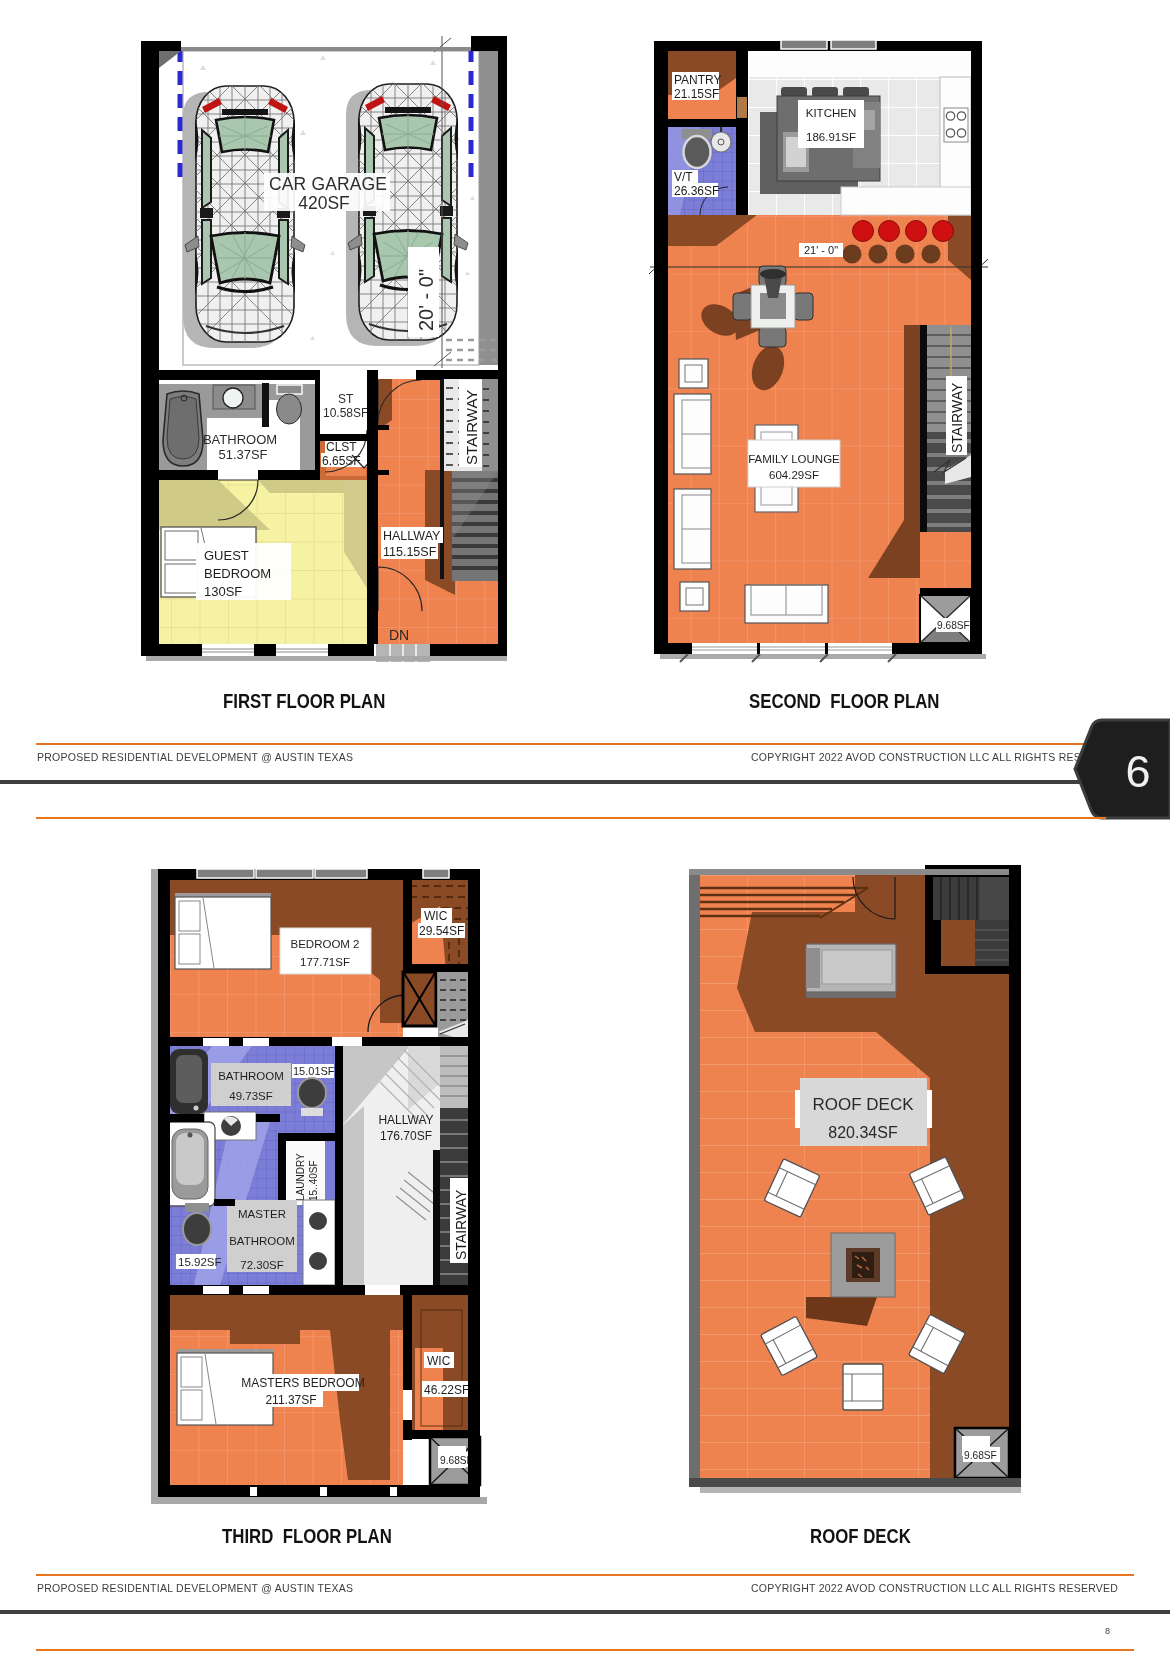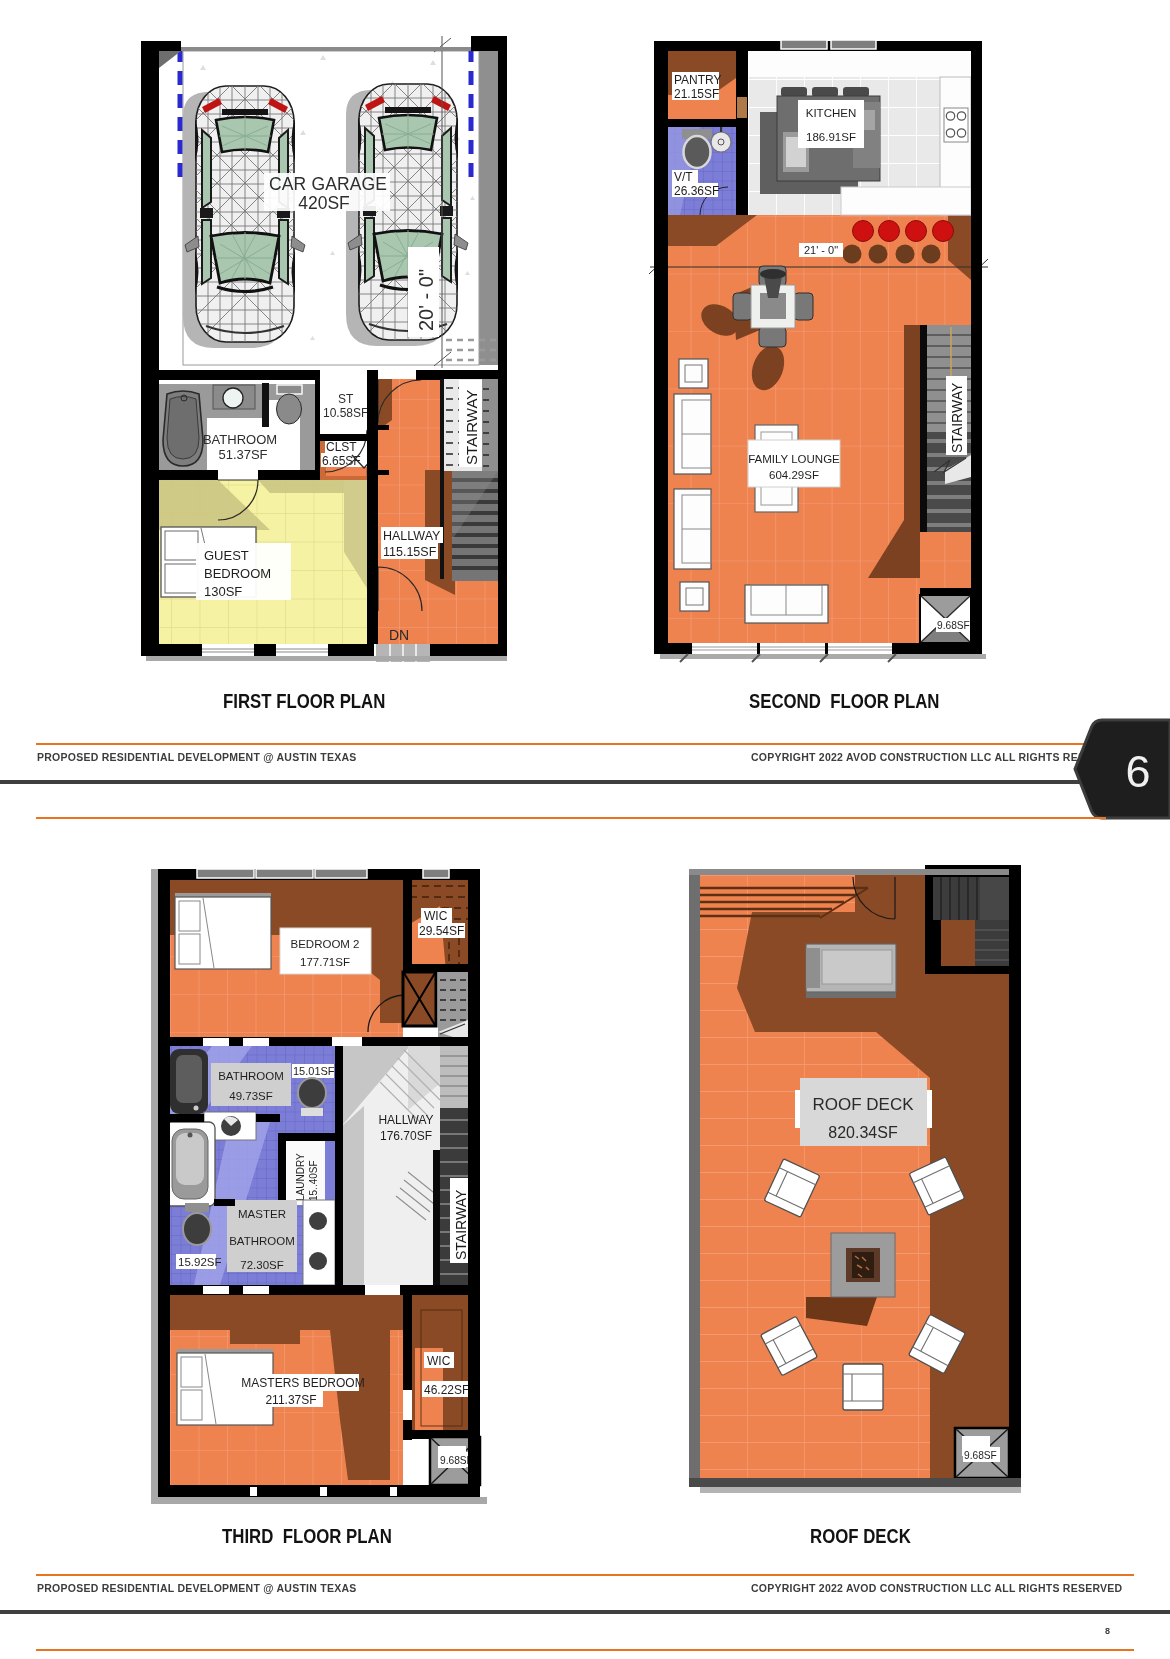--- a/index.html
+++ b/index.html
@@ -1,20 +1,20 @@
 <!DOCTYPE html>
 <html><head>
 <meta charset="utf-8">
 <style>
   html,body{margin:0;padding:0;}
   body{width:1170px;height:1659px;background:#ffffff;position:relative;
        font-family:"Liberation Sans", sans-serif;}
   .abs{position:absolute;}
   .title{position:absolute;font-weight:700;font-size:21px;color:#121212;letter-spacing:0px;white-space:pre;transform:scaleX(0.80);transform-origin:0 0;}
-  .foot{position:absolute;font-size:10.5px;color:#3d3d3d;letter-spacing:0.25px;white-space:pre;font-weight:bold;}
+  .foot{position:absolute;font-size:10.5px;color:#3d3d3d;letter-spacing:0.25px;white-space:pre;}
   .oline{position:absolute;height:2px;background:#e87420;}
   .bline{position:absolute;height:4px;background:#3f3f3f;}
 </style>
 </head>
 <body>
 
 <svg class="abs" style="left:135px;top:30px;" width="380" height="640" viewBox="135 30 380 640" font-family="Liberation Sans, sans-serif">
 <defs>
   <pattern id="ygrid" width="28.5" height="28.5" patternUnits="userSpaceOnUse">
     <rect width="28.5" height="28.5" fill="#f6f2a3"></rect>

